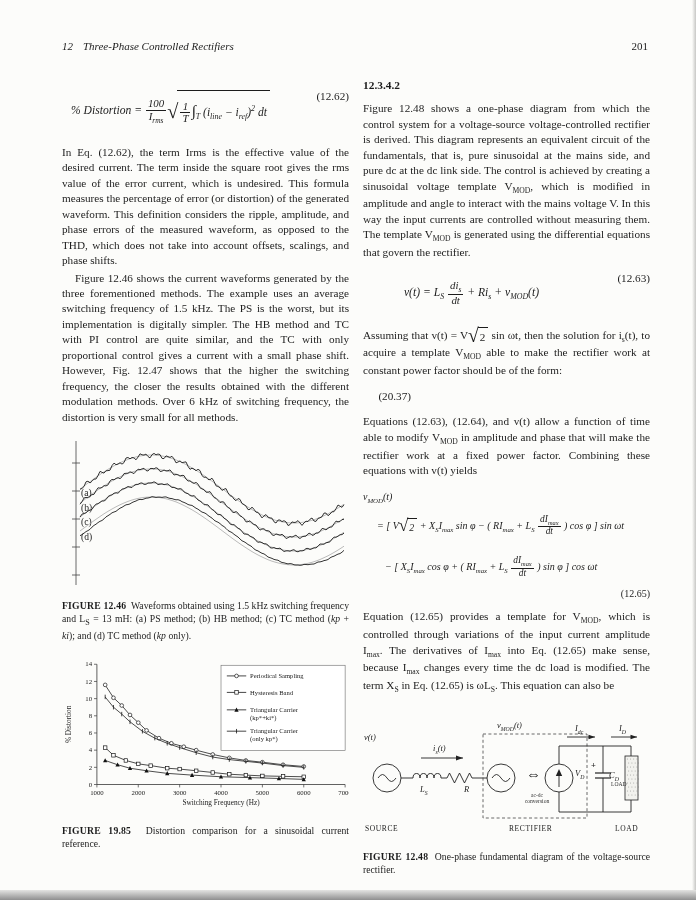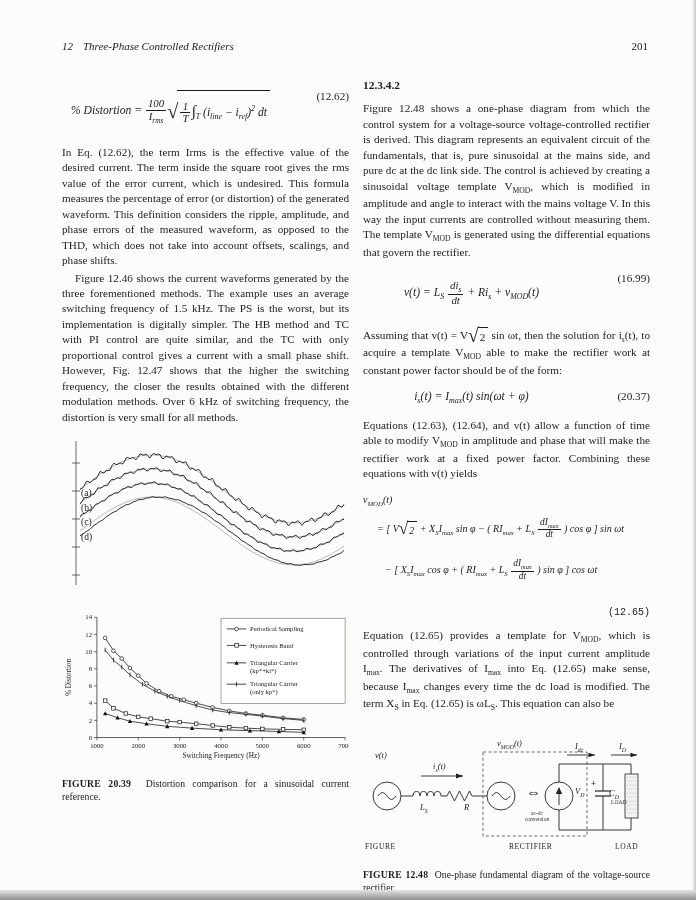--- a/index.html
+++ b/index.html
@@ -30,21 +30,21 @@
   .frac .fn{border-bottom:0.9px solid #1c1c1c;padding:0 2px;}
   .frac .fd{padding:0 2px;}
   .sqrt{display:inline-flex;align-items:stretch;vertical-align:middle;}
   .sqrt .rad{font-size:1.75em;font-style:normal;line-height:0.9;align-self:center;margin-right:-1px;}
   .sqrt .bd{border-top:0.9px solid #1c1c1c;padding:2px 3px 0 2px;display:inline-flex;align-items:center;}
   .big{font-size:1.35em;font-style:normal;}
   .eq65{margin:12px 0 10px 0;font-size:10px;}
   .eq65 .l1{text-align:left;}
   .eq65 .l2{padding-left:14px;margin-top:3px;}
   .eq65 .l3{padding-left:22px;margin-top:3px;}
-  .eq65 .ln{text-align:right;margin-top:17px;font-style:normal;font-family:Liberation Mono, monospace;}
+  .eq65 .ln{text-align:right;margin-top:2px;font-style:normal;}
   
   figure{margin:0;}
   .cap{font-size:9.7px;line-height:1.35;text-align:justify;margin-top:4px;}
   .cap b{letter-spacing:0.2px;}
   .fig46{margin-top:14px;}
   .fig47{margin-top:16px;}
   .fig48{position:relative;width:287px;height:128px;margin-top:22px;}
   .clab{position:absolute;font-size:8.5px;font-style:italic;white-space:nowrap;}
   .clab.rm{font-style:normal;}
   .clab.tiny{font-size:5.6px;font-style:normal;color:#333;}
@@ -99,20 +99,24 @@
             <polyline points="18,64.0 22,61.0 26,58.0 30,55.1 34,52.3 38,49.5 42,46.8 46,44.3 50,42.0 54,39.8 58,37.8 62,36.0 66,34.4 70,33.0 74,31.9 78,31.0 82,30.4 86,30.1 90,30.0 94,30.2 98,30.6 102,31.3 106,32.3 110,33.5 114,34.9 118,36.6 122,38.5 126,40.6 130,42.8 134,45.2 138,47.8 142,50.5 146,53.3 150,56.2 154,59.1 158,62.1 162,65.1 166,68.1 170,71.1 174,74.0 178,76.8 182,79.5 186,82.1 190,84.6 194,86.9 198,89.0 202,90.9 206,92.7 210,94.2 214,95.4 218,96.4 222,97.2 226,97.7 230,98.0 234,98.0 238,97.7 242,97.1 246,96.3 250,95.3 254,94.0 258,92.5 262,90.7 266,88.8 270,86.6 274,84.3 278,81.8 282,79.2" fill="none" stroke="#aaa" stroke-width="0.8"></polyline>
             <polyline points="18,65.2 20,62.8 22,59.0 24,58.4 26,58.8 28,56.8 30,55.7 32,55.3 34,51.8 36,48.8 38,49.1 40,48.5 42,46.7 44,46.9 46,45.9 48,42.0 50,40.4 52,40.8 54,39.4 56,38.7 58,39.7 60,37.8 62,34.6 64,34.3 66,34.2 68,32.8 70,33.6 72,34.6 74,32.2 76,30.2 78,30.7 80,29.9 82,29.3 84,31.5 86,32.0 88,29.7 90,29.4 92,29.9 94,28.7 96,29.6 98,32.4 100,32.2 102,31.0 104,31.9 106,31.7 108,30.9 110,33.4 112,36.0 114,35.5 116,35.8 118,37.1 120,36.3 122,36.6 124,40.1 126,42.0 128,41.9 130,43.5 132,44.4 134,43.4 136,45.1 138,48.8 140,49.9 142,50.8 144,53.2 146,53.2 148,52.6 150,55.5 152,58.5 154,59.3 156,61.5 158,63.6 160,62.7 162,63.2 164,66.5 166,68.4 168,69.6 170,72.7 172,73.7 174,72.5 176,74.1 178,76.8 180,77.7 182,79.8 184,82.9 186,82.7 188,81.8 190,83.9 192,85.5 194,86.0 196,89.0 198,91.1 200,89.9 202,89.8 204,91.6 206,91.7 208,92.6 210,95.8 212,96.5 214,94.9 216,95.5 218,96.1 220,95.3 222,96.9 224,99.5 226,98.7 228,97.5 230,98.1 232,97.1 234,96.1 236,98.3 238,99.5 240,97.8 242,97.3 244,97.1 246,94.8 248,94.2 250,96.3 252,95.9 254,94.1 256,94.1 258,92.5 260,89.5 262,89.8 264,90.9 266,89.3 268,88.2 270,87.9 272,84.8 274,82.1 276,82.8 278,82.6 280,80.6 282,80.3" fill="none" stroke="#1c1c1c" stroke-width="0.9"></polyline>
             <text x="19" y="71.5" font-size="9.5" text-anchor="start">(b)</text>
             <polyline points="18,78.0 22,75.0 26,72.0 30,69.1 34,66.3 38,63.5 42,60.8 46,58.3 50,56.0 54,53.8 58,51.8 62,50.0 66,48.4 70,47.0 74,45.9 78,45.0 82,44.4 86,44.1 90,44.0 94,44.2 98,44.6 102,45.3 106,46.3 110,47.5 114,48.9 118,50.6 122,52.5 126,54.6 130,56.8 134,59.2 138,61.8 142,64.5 146,67.3 150,70.2 154,73.1 158,76.1 162,79.1 166,82.1 170,85.1 174,88.0 178,90.8 182,93.5 186,96.1 190,98.6 194,100.9 198,103.0 202,104.9 206,106.7 210,108.2 214,109.4 218,110.4 222,111.2 226,111.7 230,112.0 234,112.0 238,111.7 242,111.1 246,110.3 250,109.3 254,108.0 258,106.5 262,104.7 266,102.8 270,100.6 274,98.3 278,95.8 282,93.2" fill="none" stroke="#aaa" stroke-width="0.8"></polyline>
             <polyline points="18,78.1 20,75.1 22,74.5 24,73.8 26,71.9 28,71.2 30,70.4 32,67.3 34,65.1 36,64.7 38,63.3 40,61.9 42,62.0 44,60.6 46,57.6 48,56.4 50,55.8 52,54.2 54,53.8 56,54.2 58,52.3 60,50.1 62,49.7 64,48.7 66,47.5 68,48.2 70,48.5 72,46.5 74,45.4 76,45.4 78,44.2 80,43.9 82,45.4 84,45.3 86,44.0 88,44.0 90,43.8 92,42.8 94,43.8 96,45.6 98,45.2 100,44.9 102,45.7 104,45.2 106,44.9 108,46.9 110,48.5 112,48.4 114,49.3 116,50.2 118,49.6 120,50.3 122,52.9 124,54.1 126,54.7 128,56.5 130,57.1 132,56.6 134,58.5 136,61.0 138,62.0 140,63.6 142,65.7 144,65.7 146,65.9 148,68.4 150,70.4 152,71.6 154,74.0 156,75.7 158,75.4 160,76.6 162,79.1 164,80.4 166,82.1 168,84.9 170,85.8 172,85.6 174,87.4 176,89.2 178,90.1 180,92.5 182,95.0 184,95.1 186,95.3 188,97.2 190,98.0 192,99.0 194,101.7 196,103.3 198,102.9 200,103.6 202,104.8 204,104.8 206,106.1 208,108.6 210,109.1 212,108.6 214,109.5 216,109.6 218,109.1 220,110.8 222,112.5 224,111.9 226,111.8 228,112.2 230,111.2 232,110.7 234,112.3 236,112.8 238,111.8 240,111.9 242,111.4 244,109.5 246,109.4 248,110.5 250,109.8 252,108.9 254,108.9 256,107.2 258,105.0 260,105.1 262,105.2 264,103.8 266,103.4 268,102.8 270,100.1 272,98.1 274,98.2 276,97.2 278,95.8 280,95.6 282,94.1" fill="none" stroke="#1c1c1c" stroke-width="0.9"></polyline>
             <text x="19" y="86" font-size="9.5" text-anchor="start">(c)</text>
             <polyline points="18,92.0 22,89.0 26,86.0 30,83.1 34,80.3 38,77.5 42,74.8 46,72.3 50,70.0 54,67.8 58,65.8 62,64.0 66,62.4 70,61.0 74,59.9 78,59.0 82,58.4 86,58.1 90,58.0 94,58.2 98,58.6 102,59.3 106,60.3 110,61.5 114,62.9 118,64.6 122,66.5 126,68.6 130,70.8 134,73.2 138,75.8 142,78.5 146,81.3 150,84.2 154,87.1 158,90.1 162,93.1 166,96.1 170,99.1 174,102.0 178,104.8 182,107.5 186,110.1 190,112.6 194,114.9 198,117.0 202,118.9 206,120.7 210,122.2 214,123.4 218,124.4 222,125.2 226,125.7 230,126.0 234,126.0 238,125.7 242,125.1 246,124.3 250,123.3 254,122.0 258,120.5 262,118.7 266,116.8 270,114.6 274,112.3 278,109.8 282,107.2" fill="none" stroke="#aaa" stroke-width="0.8"></polyline>
             <polyline points="18,96.7 20,95.6 22,94.2 24,92.6 26,91.6 28,90.3 30,88.1 32,86.4 34,85.2 36,83.6 38,82.3 40,81.5 42,79.9 44,77.9 46,76.7 48,75.4 50,73.8 52,73.0 54,72.3 56,70.7 58,69.2 60,68.3 62,67.0 64,65.8 66,65.5 68,64.9 70,63.6 72,62.7 74,62.0 76,60.9 78,60.4 80,60.6 82,60.0 84,59.2 86,59.0 88,58.5 90,57.7 92,58.0 94,58.4 96,58.1 98,58.1 100,58.4 102,58.0 104,57.9 106,58.8 108,59.4 110,59.6 112,60.3 114,60.8 116,60.7 118,61.4 120,62.7 122,63.4 124,64.3 126,65.5 128,66.1 130,66.4 132,67.8 134,69.2 136,70.2 138,71.7 140,73.1 142,73.7 144,74.7 146,76.4 148,77.8 150,79.1 152,81.1 154,82.4 156,83.2 158,84.6 160,86.4 162,87.6 164,89.4 166,91.5 168,92.6 170,93.6 172,95.3 174,96.7 176,98.0 178,100.0 180,101.8 182,102.7 184,103.9 186,105.5 188,106.5 190,107.8 192,109.9 194,111.2 196,111.9 198,113.2 200,114.3 202,114.9 204,116.3 206,118.0 208,118.7 210,119.4 212,120.4 214,120.9 216,121.2 218,122.5 220,123.5 222,123.8 224,124.4 226,124.9 228,124.6 230,124.9 232,125.8 234,126.0 236,126.0 238,126.3 240,126.1 242,125.4 244,125.5 246,125.7 248,125.3 250,125.1 252,125.0 254,124.0 256,123.0 258,122.9 260,122.4 262,121.6 264,121.2 266,120.5 268,118.9 270,117.8 272,117.2 274,116.1 276,115.1 278,114.6 280,113.2 282,111.3" fill="none" stroke="#1c1c1c" stroke-width="0.9"></polyline>
             <text x="19" y="100.5" font-size="9.5" text-anchor="start">(d)</text>
           </svg>
+        <figcaption class="cap">
+          <b>FIGURE 12.46</b>&nbsp;
+          <span>Waveforms obtained using 1.5 kHz switching frequency and L<sub>S</sub> = 13 mH: (a) PS method; (b) HB method; (c) TC method (<i>kp</i> + <i>ki</i>); and (d) TC method (<i>kp</i> only).</span>
+        </figcaption>
       </figure>
 
       <figure class="fig47">
         <svg id="fig47-svg" width="287" height="158" viewBox="0 0 296 158">
             <line x1="36" y1="4" x2="36" y2="128" stroke="#333" stroke-width="0.8"></line>
             <line x1="36" y1="128" x2="292" y2="128" stroke="#333" stroke-width="0.8"></line>
             <line x1="33" y1="128" x2="36" y2="128" stroke="#333" stroke-width="0.7"></line>
             <text x="31" y="130.3" font-size="7" text-anchor="end">0</text>
             <line x1="33" y1="110.28571428571428" x2="36" y2="110.28571428571428" stroke="#333" stroke-width="0.7"></line>
             <text x="31" y="112.58571428571427" font-size="7" text-anchor="end">2</text>
@@ -213,50 +217,49 @@
             <line x1="170" y1="51" x2="190" y2="51" stroke="#111" stroke-width="0.8"></line>
             <polygon points="180,48.7 177.8,52.9 182.2,52.9" fill="#111"></polygon>
             <text x="194" y="53.3" font-size="6.8" text-anchor="start">Triangular Carrier</text>
             <text x="194" y="61.3" font-size="6.8" text-anchor="start">(kp*+ki*)</text>
             <line x1="170" y1="73" x2="190" y2="73" stroke="#111" stroke-width="0.8"></line>
             <line x1="180" y1="70.7" x2="180" y2="75.3" stroke="#111" stroke-width="0.8"></line>
             <text x="194" y="75.3" font-size="6.8" text-anchor="start">Triangular Carrier</text>
             <text x="194" y="83.3" font-size="6.8" text-anchor="start">(only kp*)</text>
           </svg>
         <figcaption class="cap">
-          <b>FIGURE 20.39</b>&nbsp;
+          <b>FIGURE 19.85</b>&nbsp;
           <span>Distortion comparison for a sinusoidal current reference.</span>
         </figcaption>
       </figure>
     </div>
 
     <div class="col">
       <h3 class="h">
         <span class="hnum">12.3.4.2</span>
       </h3>
 
       <p>Figure 12.48 shows a one-phase diagram from which the control system for a voltage-source voltage-controlled rectifier is derived. This diagram represents an equivalent circuit of the fundamentals, that is, pure sinusoidal at the mains side, and pure dc at the dc link side. The control is achieved by creating a sinusoidal voltage template V<sub>MOD</sub>, which is modified in amplitude and angle to interact with the mains voltage V. In this way the input currents are controlled without measuring them. The template V<sub>MOD</sub> is generated using the differential equations that govern the rectifier.</p>
 
       <div class="eqrow">
         <span class="eqbody eq">v(t) = L<sub>S</sub> <span class="frac">
               <span class="fn">di<sub>s</sub></span>
               <span class="fd">dt</span>
             </span> + Ri<sub>s</sub> + v<sub>MOD</sub>(t)</span>
-        <span class="eqnum">(16.99)</span>
+        <span class="eqnum">(12.63)</span>
       </div>
 
       <p>Assuming that v(t) = V<span class="sqrt">
             <span class="rad">√</span>
             <span class="bd">
               <span>2</span>
             </span>
           </span> sin ωt, then the solution for i<sub>s</sub>(t), to acquire a template V<sub>MOD</sub> able to make the rectifier work at constant power factor should be of the form:</p>
 
       <div class="eqrow">
-        <span class="eqbody eq">i<sub>s</sub>(t) = I<sub>max</sub>(t) sin(ωt + φ)</span>
         <span class="eqnum">(20.37)</span>
       </div>
 
       <p>Equations (12.63), (12.64), and v(t) allow a function of time able to modify V<sub>MOD</sub> in amplitude and phase that will make the rectifier work at a fixed power factor. Combining these equations with v(t) yields</p>
 
       <div class="eq65 eq">
         <div class="l1">v<sub>MOD</sub>(t)</div>
         <div class="l2">= [ V<span class="sqrt">
               <span class="rad">√</span>
               <span class="bd">
@@ -342,34 +345,34 @@
               <circle cx="264.35" cy="73" r="0.45" fill="#777"></circle>
               <circle cx="267.55" cy="73" r="0.45" fill="#777"></circle>
               <circle cx="270.75" cy="73" r="0.45" fill="#777"></circle>
               <circle cx="273.95" cy="73" r="0.45" fill="#777"></circle>
               <circle cx="265.75" cy="77" r="0.45" fill="#777"></circle>
               <circle cx="268.95" cy="77" r="0.45" fill="#777"></circle>
               <circle cx="272.15" cy="77" r="0.45" fill="#777"></circle>
               <circle cx="275.34999999999997" cy="77" r="0.45" fill="#777"></circle>
               <line x1="268" y1="82" x2="268" y2="94" stroke="#222" stroke-width="0.9" fill="none"></line>
             </svg>
-          <span class="clab" style="left:12px;top:14px;">v(t)</span>
+          <span class="clab" style="left:1px;top:14px;">v(t)</span>
           <span class="clab" style="left:70px;top:25px;">i<sub>s</sub>(t)</span>
           <span class="clab" style="left:57px;top:66px;">L<sub>S</sub></span>
           <span class="clab" style="left:101px;top:66px;">R</span>
           <span class="clab" style="left:134px;top:2px;">v<sub>MOD</sub>(t)</span>
           <span class="clab dbl" style="left:163px;top:48px;">⇔</span>
           <span class="clab tiny" style="left:158px;top:74px;width:32px;text-align:center;white-space:normal;">ac-dc conversion</span>
           <span class="clab" style="left:212px;top:5px;">I<sub>dc</sub></span>
           <span class="clab" style="left:256px;top:5px;">I<sub>D</sub></span>
           <span class="clab" style="left:212px;top:50px;">V<sub>D</sub></span>
           <span class="clab rm" style="left:228px;top:42px;font-weight:bold;">+</span>
           <span class="clab" style="left:246px;top:52px;">C<sub>D</sub></span>
           <span class="clab tiny" style="left:248px;top:63px;">LOAD</span>
-          <span class="clab caps" style="left:2px;top:106px;">FIGURE</span>
+          <span class="clab caps" style="left:2px;top:106px;">SOURCE</span>
           <span class="clab caps" style="left:146px;top:106px;">RECTIFIER</span>
           <span class="clab caps" style="left:252px;top:106px;">LOAD</span>
         </div>
         <figcaption class="cap">
           <b>FIGURE 12.48</b>&nbsp;
           <span>One-phase fundamental diagram of the voltage-source rectifier.</span>
         </figcaption>
       </figure>
     </div>
   </div>

